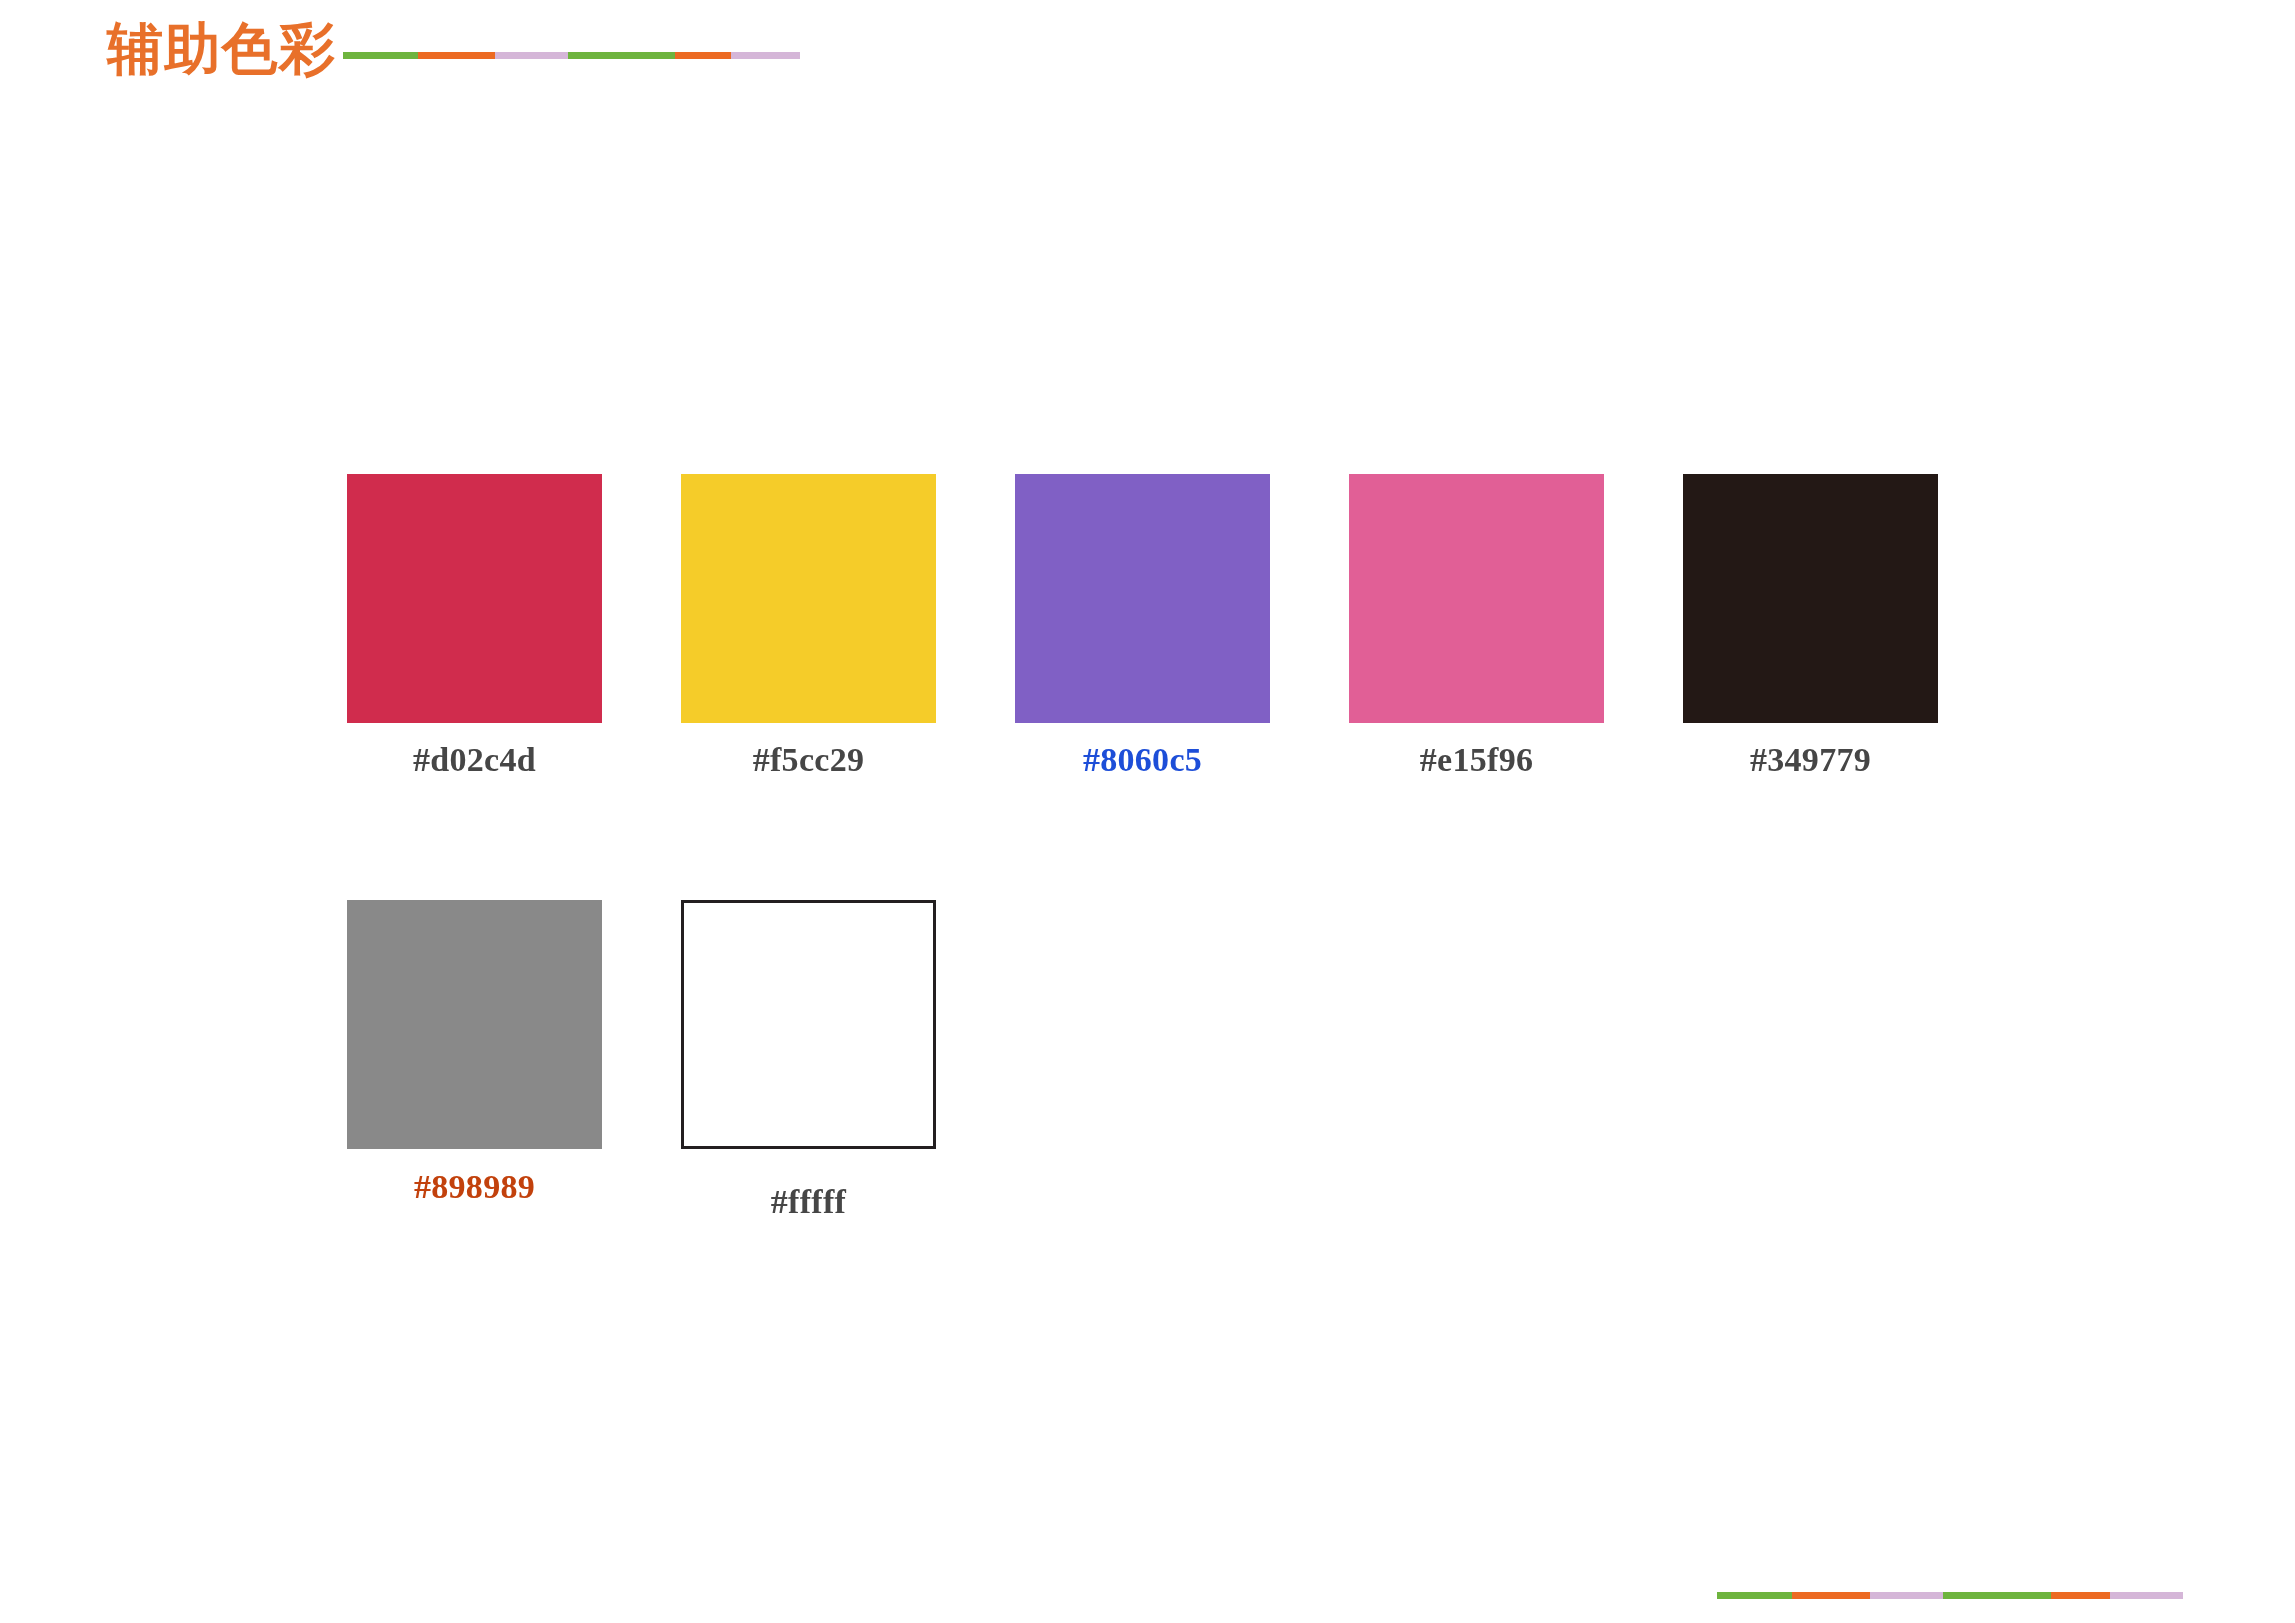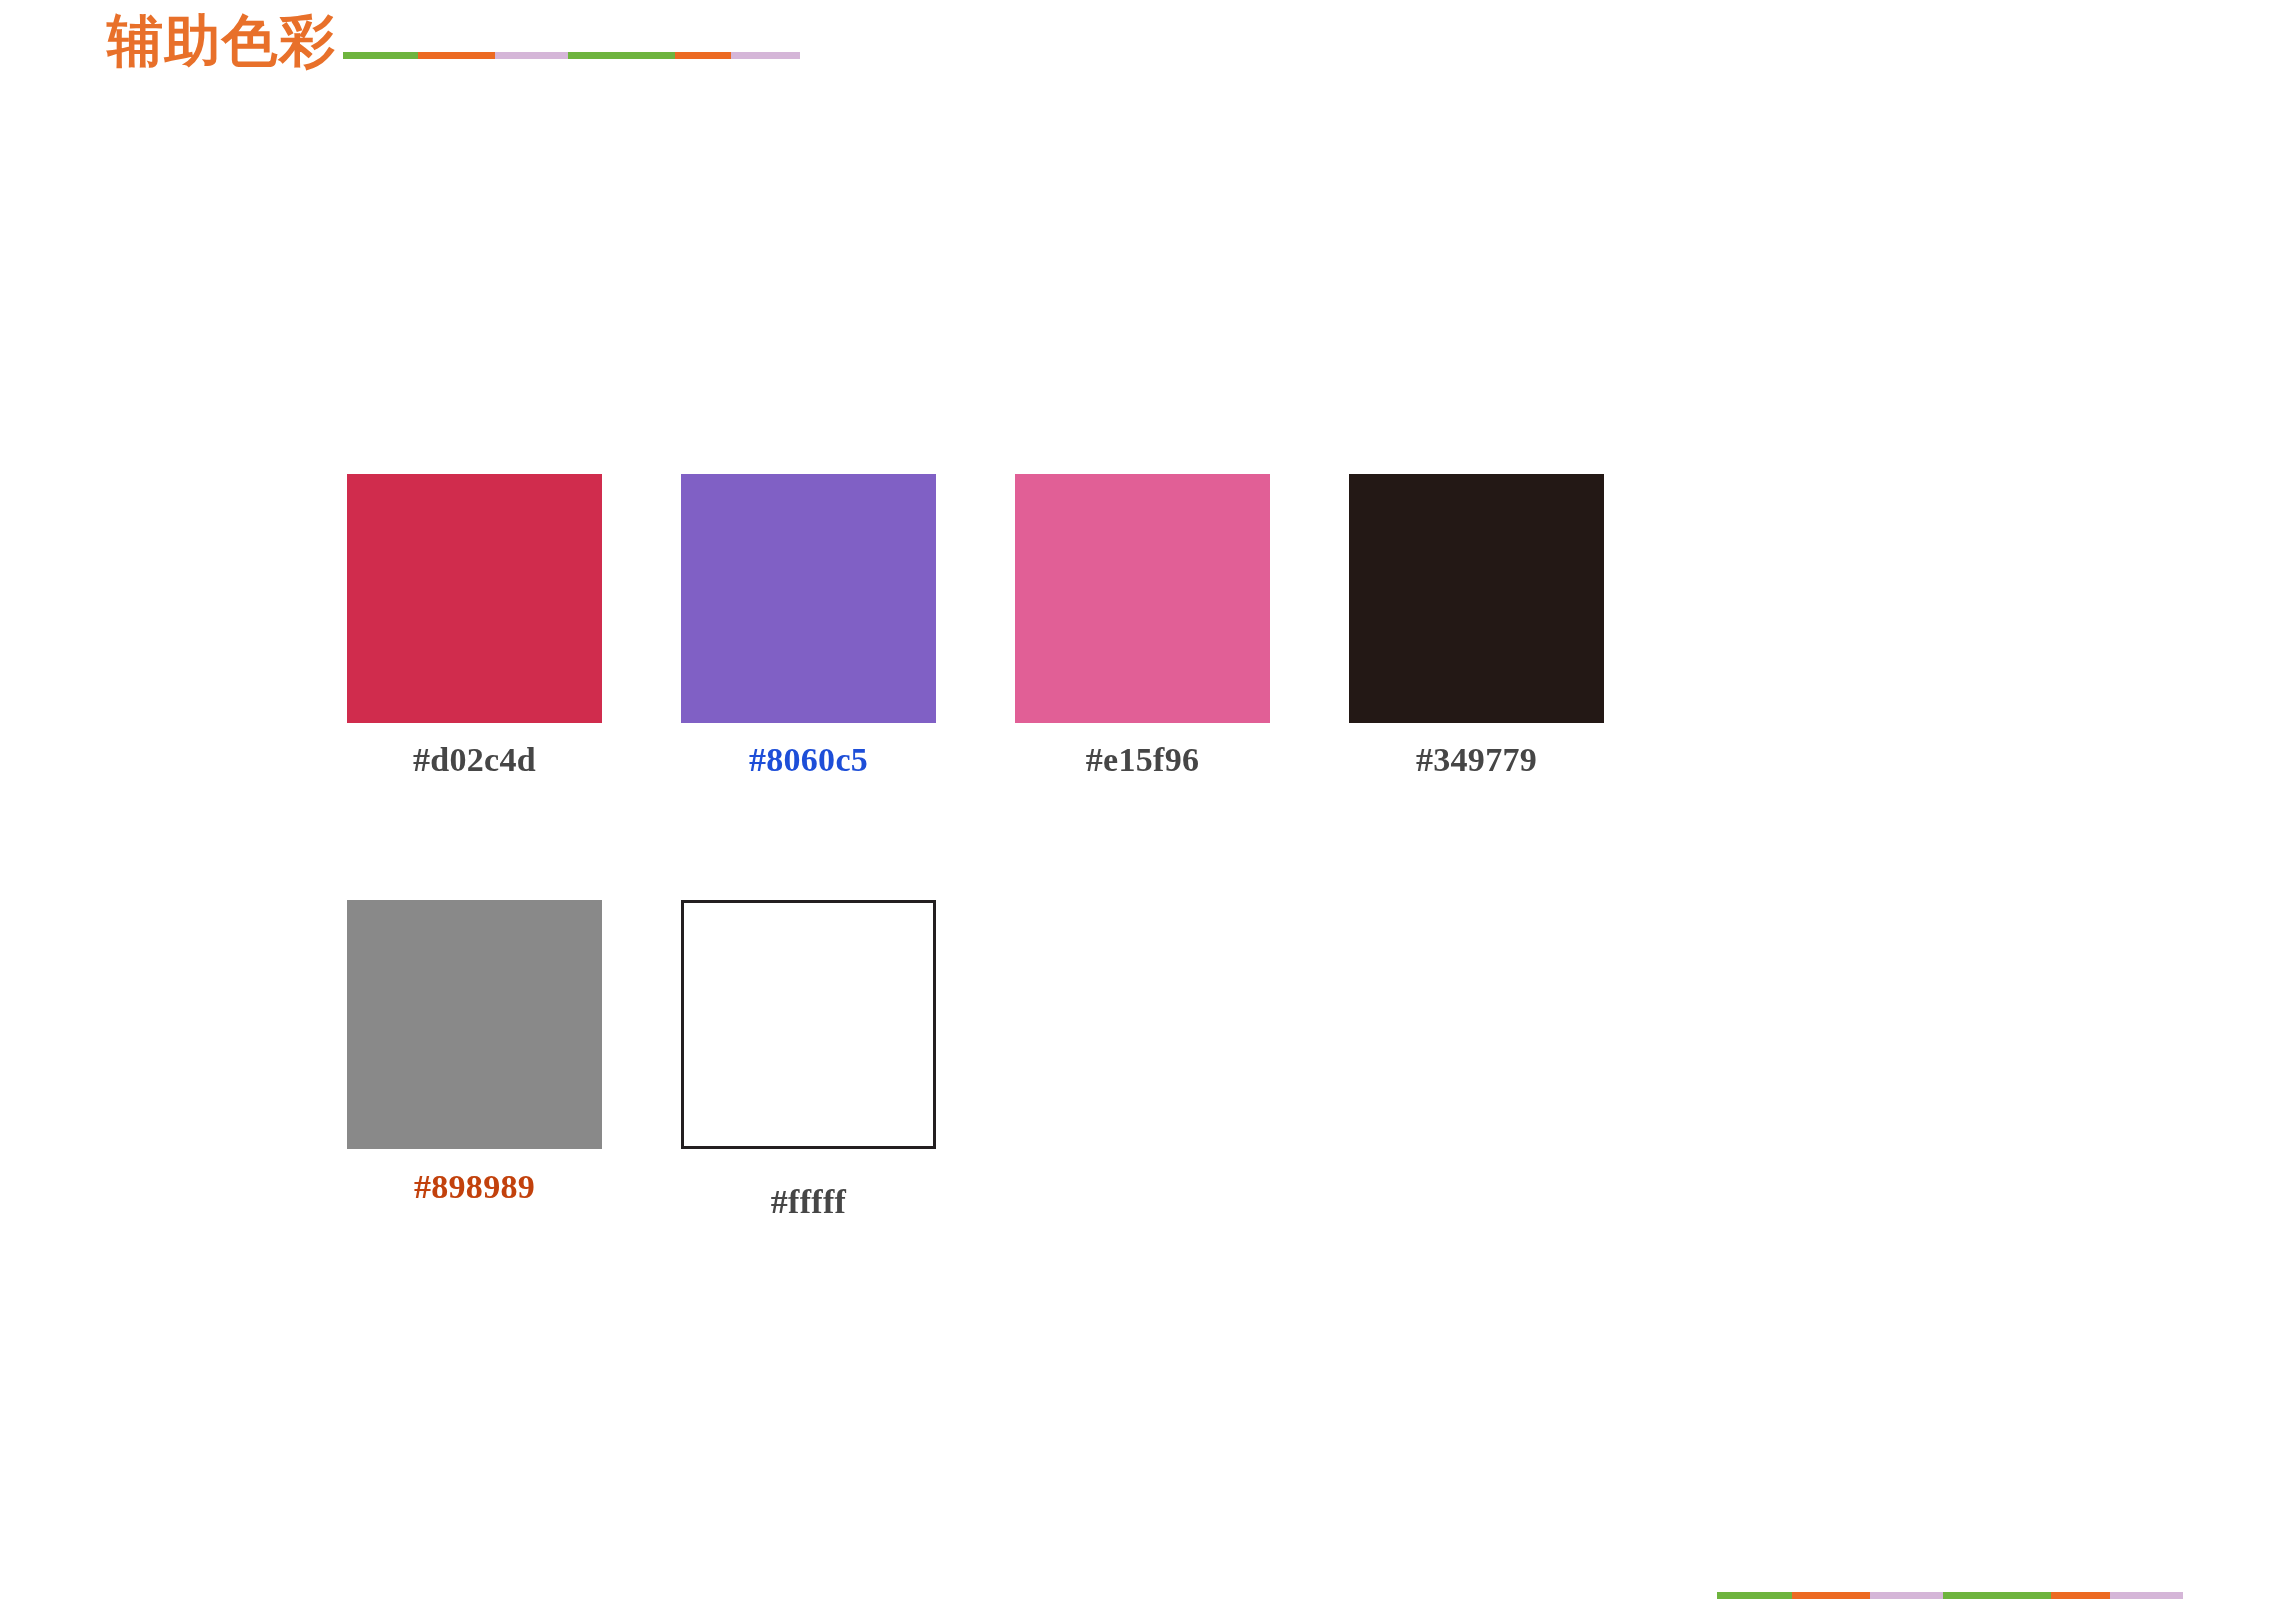--- a/index.html
+++ b/index.html
@@ -19,21 +19,21 @@
   .page-header {
     position: absolute;
     left: 0;
     top: 0;
     width: 2295px;
     height: 111px;
   }
   .page-title {
     position: absolute;
     left: 107px;
-    top: 11px;
+    top: 19px;
     font-family: "DejaVu Sans", "Liberation Sans", sans-serif;
     font-weight: bold;
     font-size: 56px;
     line-height: 60px;
     letter-spacing: 1.3px;
     color: #e8702a;
     white-space: nowrap;
   }
   .rule {
     position: absolute;
@@ -111,20 +111,24 @@
 </div>
 
 <div class="swatch-grid">
 
 <div class="swatch-row">
       <div class="swatch-cell">
         <div class="swatch-chip" style="background: rgb(208, 44, 77);"></div>
         <div class="swatch-label" style="color: rgb(70, 70, 70);">#d02c4d</div>
       </div>
       <div class="swatch-cell">
+        <div class="swatch-chip" style="background: rgb(245, 204, 41);"></div>
+        <div class="swatch-label" style="color: rgb(70, 70, 70);">#f5cc29</div>
+      </div>
+      <div class="swatch-cell">
         <div class="swatch-chip" style="background: rgb(128, 96, 197);"></div>
         <div class="swatch-label" style="color: #1d4ed8;">#8060c5</div>
       </div>
       <div class="swatch-cell">
         <div class="swatch-chip" style="background: rgb(225, 95, 150);"></div>
         <div class="swatch-label" style="color: rgb(70, 70, 70);">#e15f96</div>
       </div>
       <div class="swatch-cell">
         <div class="swatch-chip" style="background: rgb(35, 24, 21);"></div>
         <div class="swatch-label" style="color: rgb(70, 70, 70);">#349779</div>

